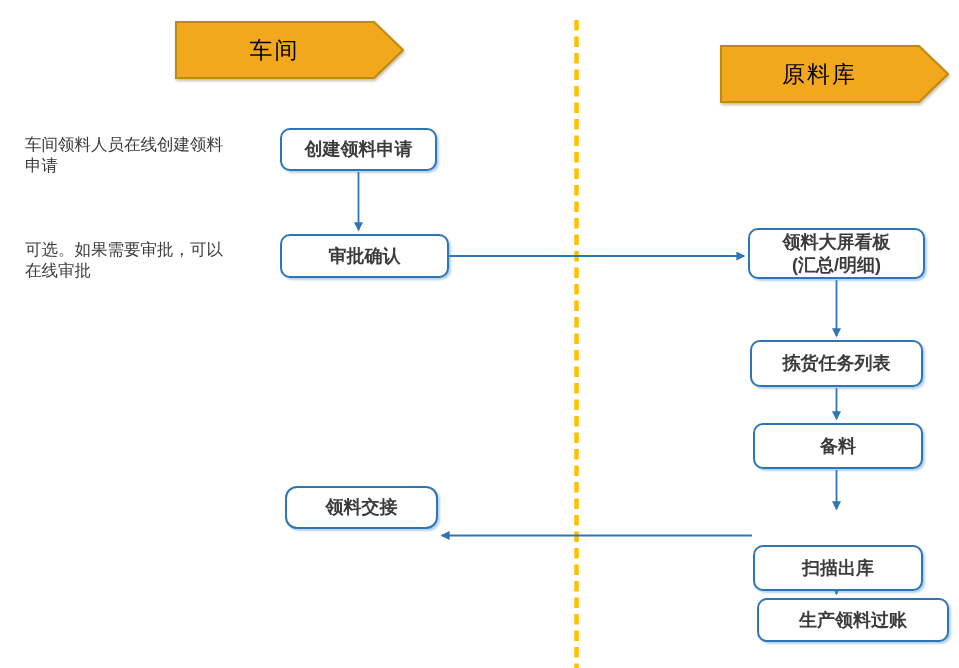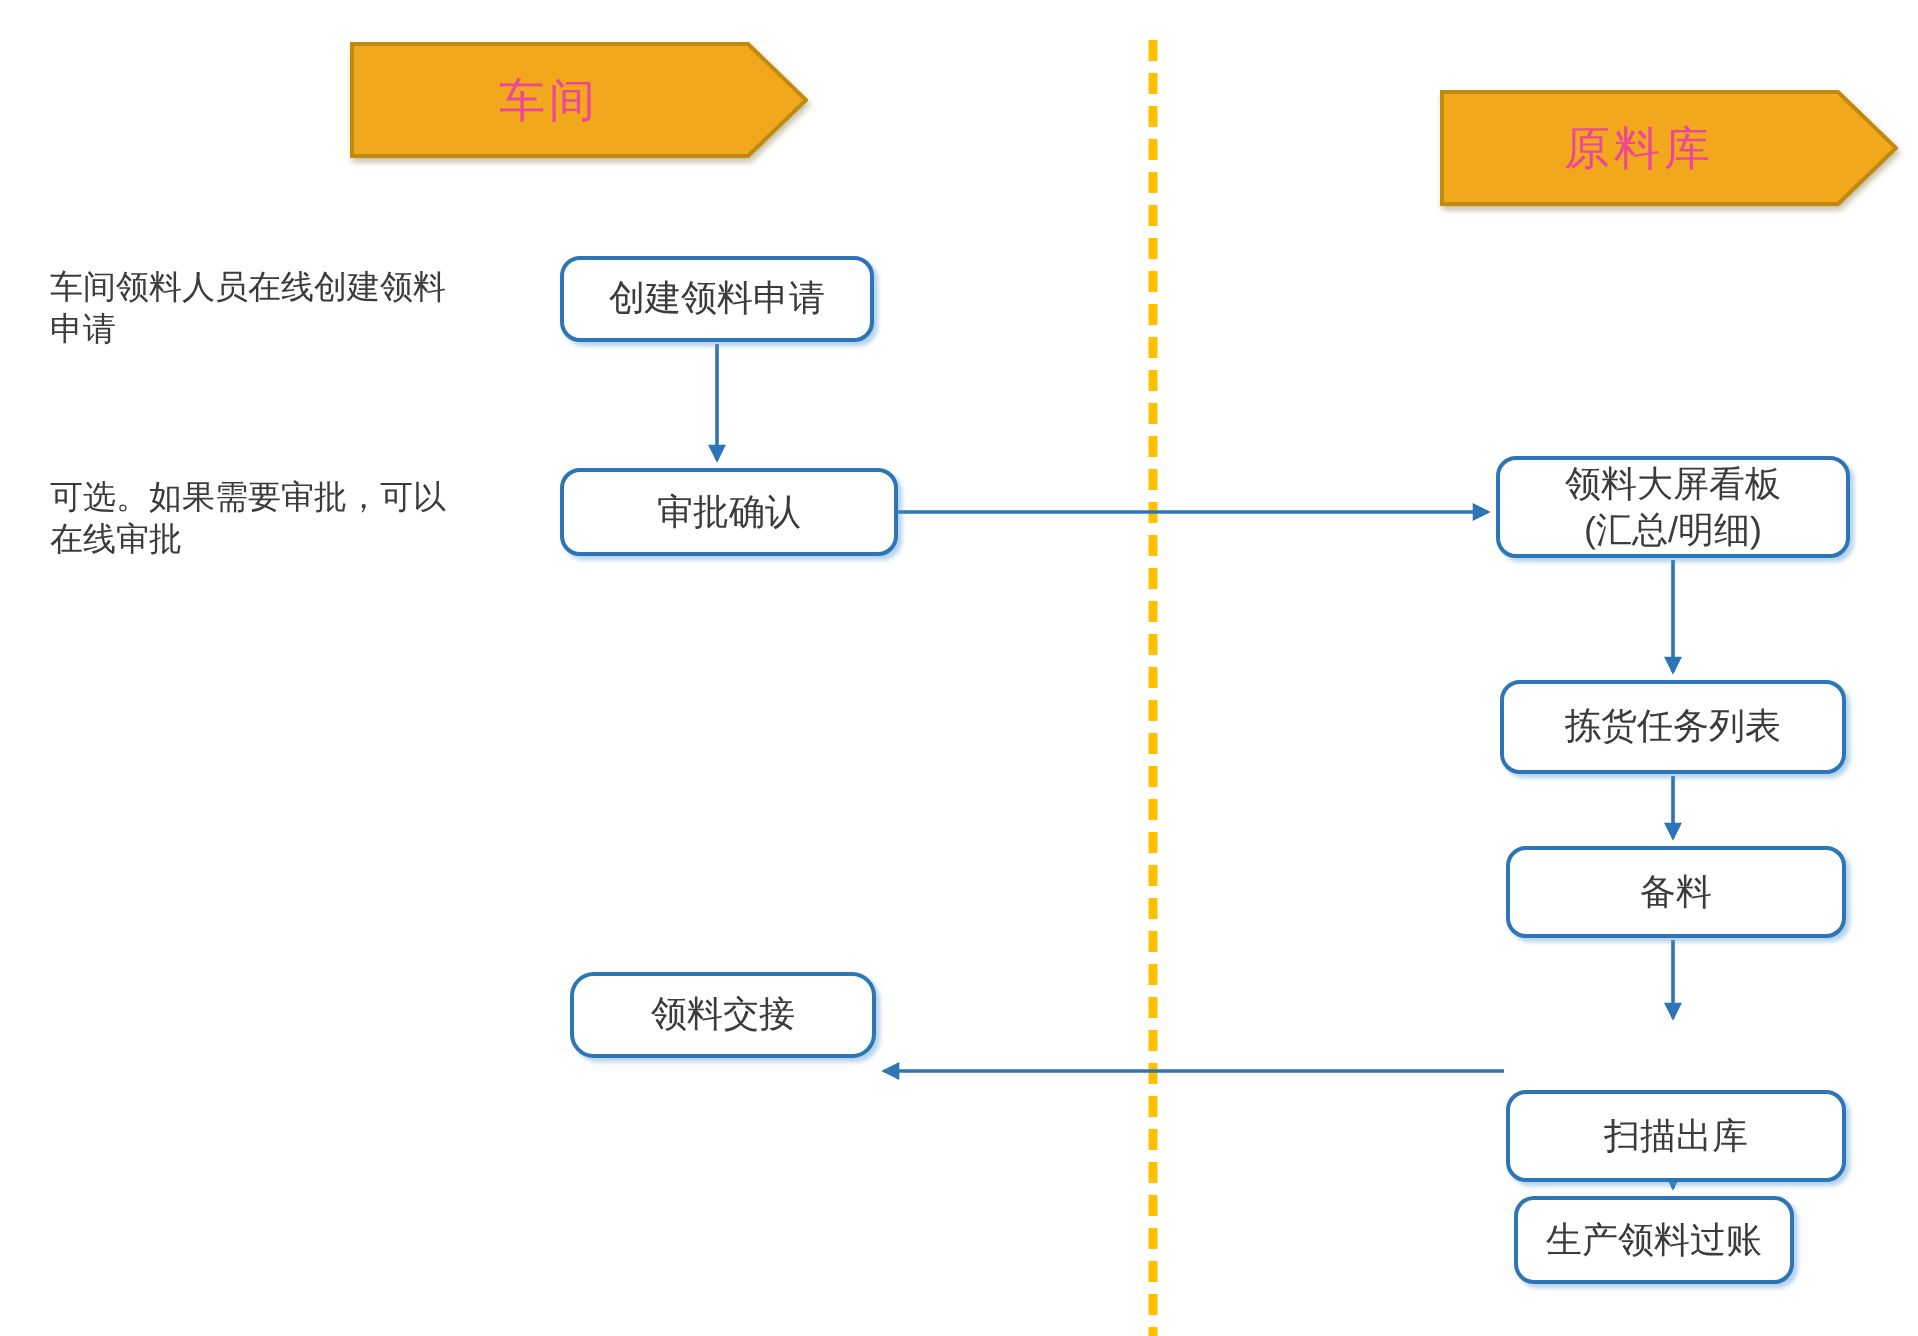--- a/index.html
+++ b/index.html
@@ -26,49 +26,50 @@
     position: absolute;
     left: 0; top: 0;
     filter: drop-shadow(1.5px 2.5px 1.5px rgba(90, 65, 0, 0.35));
   }
   .banner-label {
     position: absolute;
     inset: 0 30px 0 0;
     display: flex;
     align-items: center;
     justify-content: center;
-    color: #ec4899;
+    color: #000000;
     font-size: 23px;
     letter-spacing: 2px;
   }
   .banner-workshop { left: 175px; top: 21px; }
   .banner-warehouse { left: 720px; top: 21px; margin-top: 24px; }
   .node {
     position: absolute;
     box-sizing: border-box;
     background: #ffffff;
     border: 2px solid #2E75B6;
     border-radius: 10px;
     display: flex;
     align-items: center;
     justify-content: center;
     text-align: center;
     font-size: 18px;
     line-height: 1.25;
     white-space: pre-line;
     box-shadow: 2px 2px 2px rgba(91, 155, 213, 0.45);
+    font-weight: bold;
   }
   .node-create-request     { left: 280px; top: 128px; width: 157px; height: 43px; }
   .node-approval-confirm   { left: 280px; top: 234px; width: 169px; height: 44px; }
   .node-handover           { left: 285px; top: 486px; width: 153px; height: 43px; border-radius: 12px; }
   .node-dashboard          { left: 748px; top: 228px; width: 177px; height: 51px; }
   .node-picking-task-list  { left: 750px; top: 340px; width: 173px; height: 47px; }
   .node-prepare-material   { left: 753px; top: 423px; width: 170px; height: 46px; }
   .node-scan-outbound      { left: 753px; top: 510px; width: 170px; height: 46px; margin-top: 35px; }
-  .node-production-posting { left: 757px; top: 598px; width: 140px; height: 44px; }
+  .node-production-posting { left: 757px; top: 598px; width: 192px; height: 44px; }
   .annotation {
     position: absolute;
     left: 25px;
     width: 200px;
     font-size: 16.5px;
     line-height: 21px;
   }
   .annotation-1 { top: 134px; }
   .annotation-2 { top: 239px; }
 </style>

